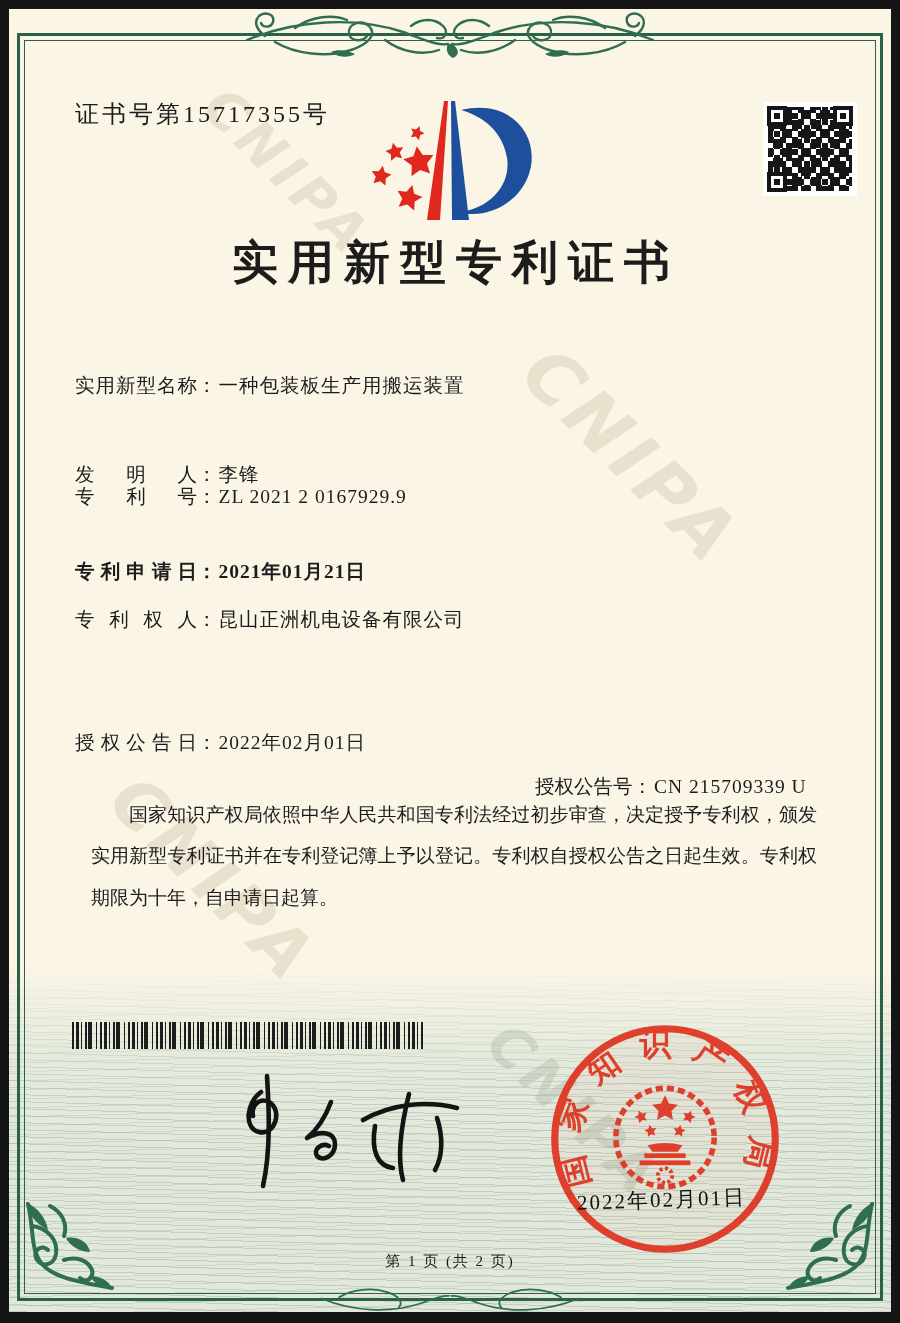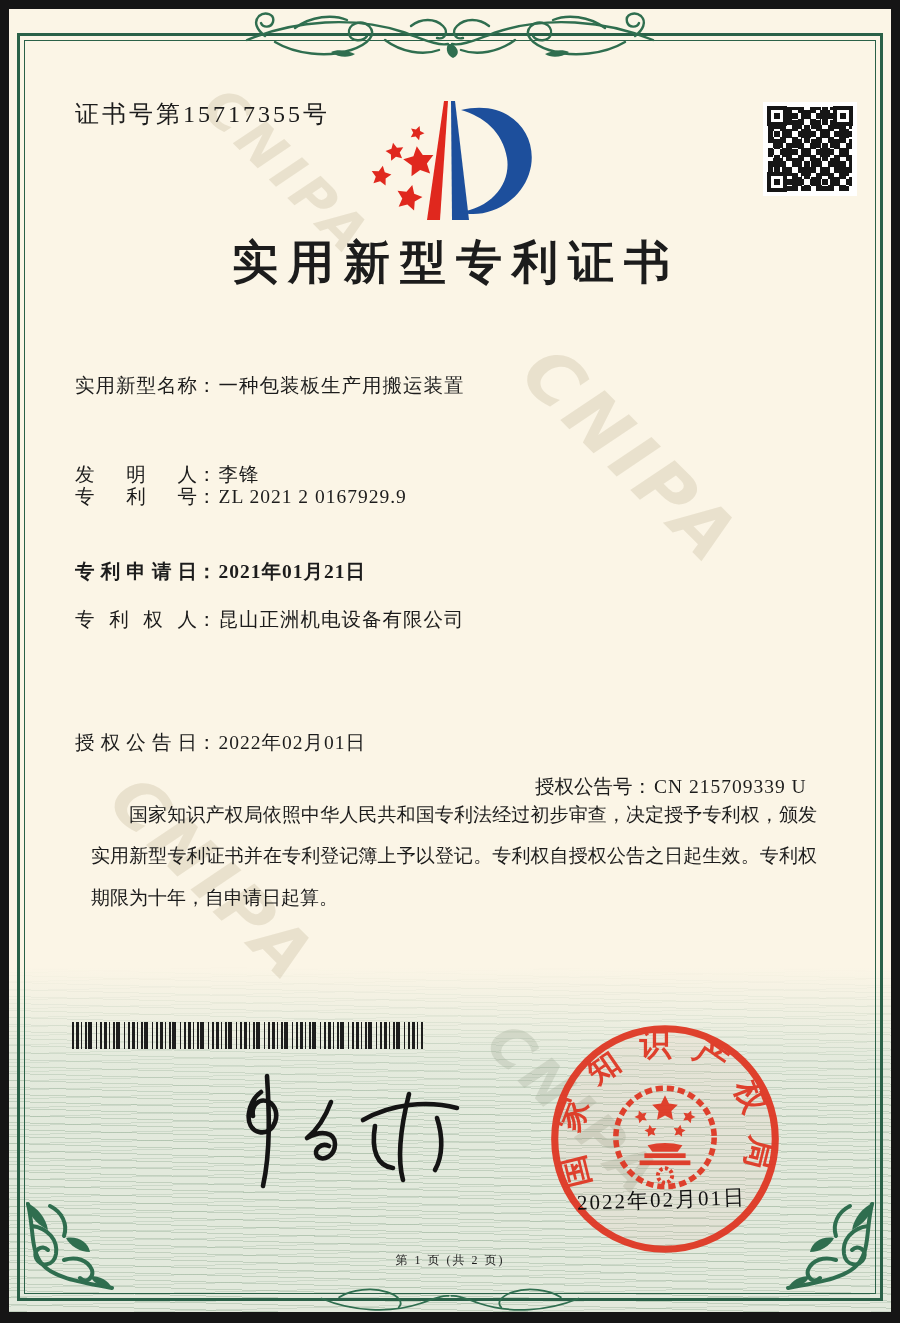--- a/index.html
+++ b/index.html
@@ -63,21 +63,21 @@
 
   .officer{position:absolute;left:82px;top:1100px;z-index:6;
     font-family:"DejaVu Sans","Liberation Sans",sans-serif;font-size:21px;letter-spacing:4px;}
   .officer div{margin-bottom:16px;}
   .signature{position:absolute;left:205px;top:1068px;width:280px;height:130px;z-index:7;}
 
   .seal{position:absolute;left:546px;top:1020px;width:238px;height:238px;z-index:6;opacity:.93;}
   .seal-date{position:absolute;left:577px;top:1185px;width:220px;z-index:8;font-size:21px;
     letter-spacing:2px;transform:rotate(-2deg);color:#111;}
 
-  .footer{position:absolute;left:0;right:0;top:1252px;text-align:center;font-size:12px;letter-spacing:2px;z-index:6;}
+  .footer{position:absolute;left:0;right:0;top:1252px;text-align:center;font-size:15px;letter-spacing:2px;z-index:6;}
 
   .ornament{position:absolute;z-index:6;pointer-events:none;}
 </style>
 </head>
 <body>
 
 <div class="page">
 
   <div class="green-tint"></div>
   <div class="wave-lines"></div>

